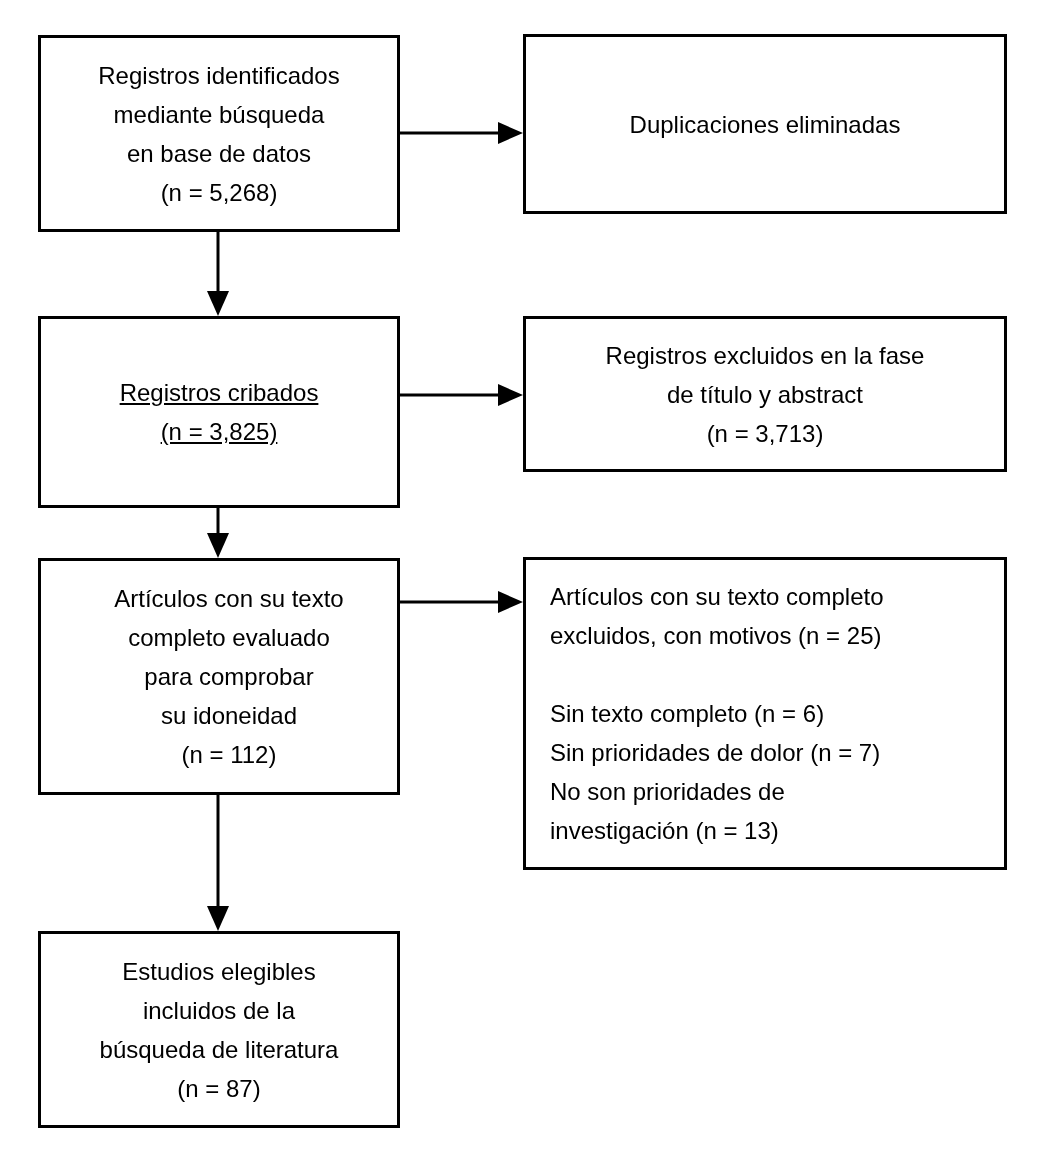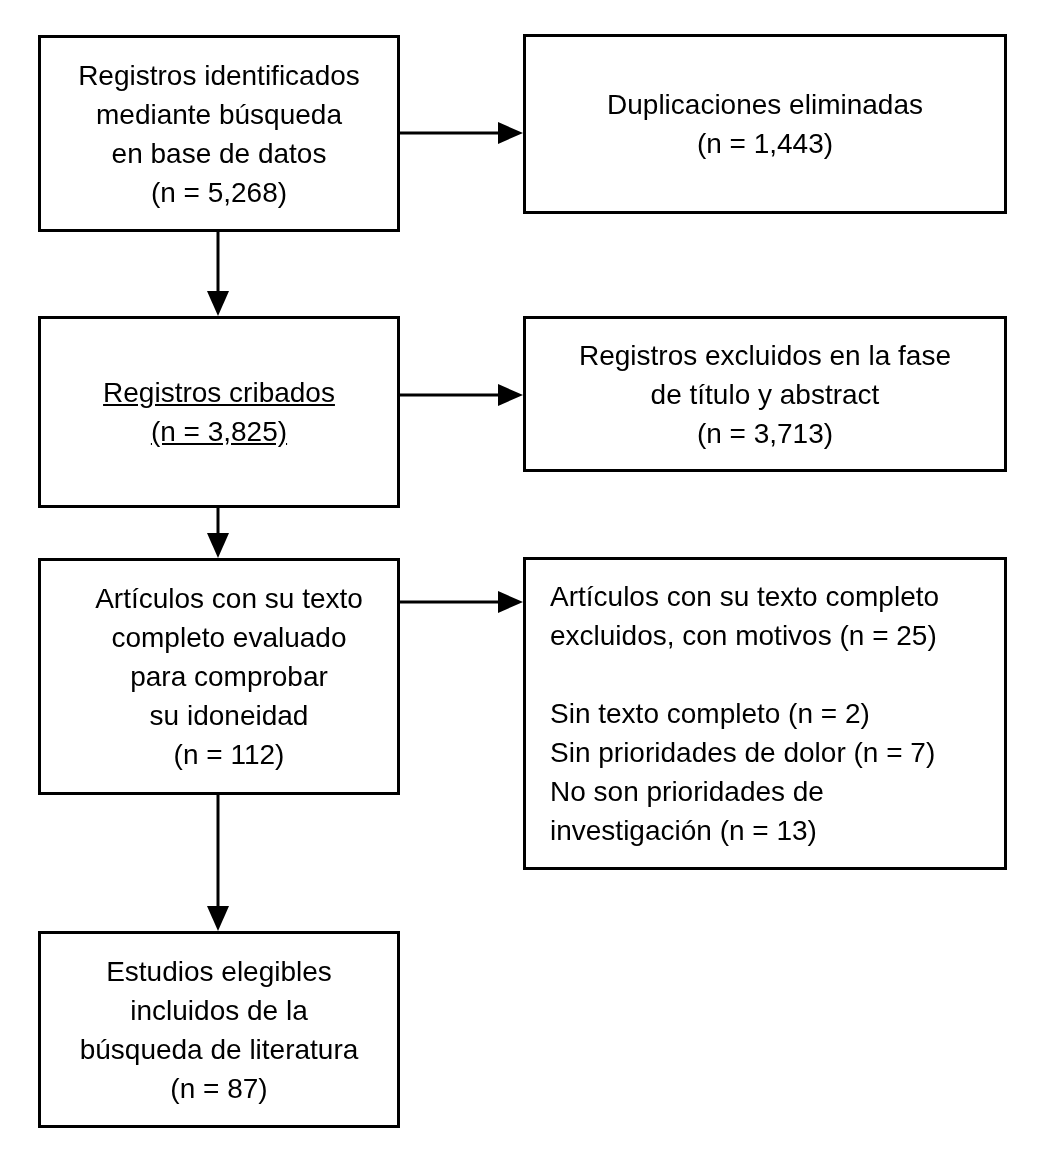--- a/index.html
+++ b/index.html
@@ -19,21 +19,21 @@
   .fbox {
     position: absolute;
     box-sizing: border-box;
     border: 3px solid #000000;
     background: #ffffff;
     display: flex;
     flex-direction: column;
     justify-content: center;
     align-items: center;
     text-align: center;
-    font-size: 28px;
+    font-size: 24px;
     line-height: 39px;
   }
   .fbox .line {
     min-height: 39px;
     white-space: nowrap;
   }
   .fbox.left-align {
     align-items: flex-start;
     text-align: left;
     padding: 0 12px 0 24px;
@@ -92,21 +92,20 @@
 
   <div class="fbox" id="box-identified">
     <div class="line">Registros identificados</div>
     <div class="line">mediante búsqueda</div>
     <div class="line">en base de datos</div>
     <div class="line">(n = 5,268)</div>
   </div>
 
   <div class="fbox" id="box-duplicates">
     <div class="line">Duplicaciones eliminadas</div>
-    <div class="line">(n = 1,443)</div>
   </div>
 
   <div class="fbox" id="box-screened">
     <div class="line">Registros cribados</div>
     <div class="line">(n = 3,825)</div>
   </div>
 
   <div class="fbox" id="box-excl-title">
     <div class="line">Registros excluidos en la fase</div>
     <div class="line">de título y abstract</div>
@@ -118,21 +117,21 @@
     <div class="line">completo evaluado</div>
     <div class="line">para comprobar</div>
     <div class="line">su idoneidad</div>
     <div class="line">(n = 112)</div>
   </div>
 
   <div class="fbox left-align" id="box-excl-full">
     <div class="line">Artículos con su texto completo</div>
     <div class="line">excluidos, con motivos (n = 25)</div>
     <div class="line"></div>
-    <div class="line">Sin texto completo (n = 2)</div>
+    <div class="line">Sin texto completo (n = 6)</div>
     <div class="line">Sin prioridades de dolor (n = 7)</div>
     <div class="line">No son prioridades de</div>
     <div class="line">investigación (n = 13)</div>
   </div>
 
   <div class="fbox" id="box-included">
     <div class="line">Estudios elegibles</div>
     <div class="line">incluidos de la</div>
     <div class="line">búsqueda de literatura</div>
     <div class="line">(n = 87)</div>

